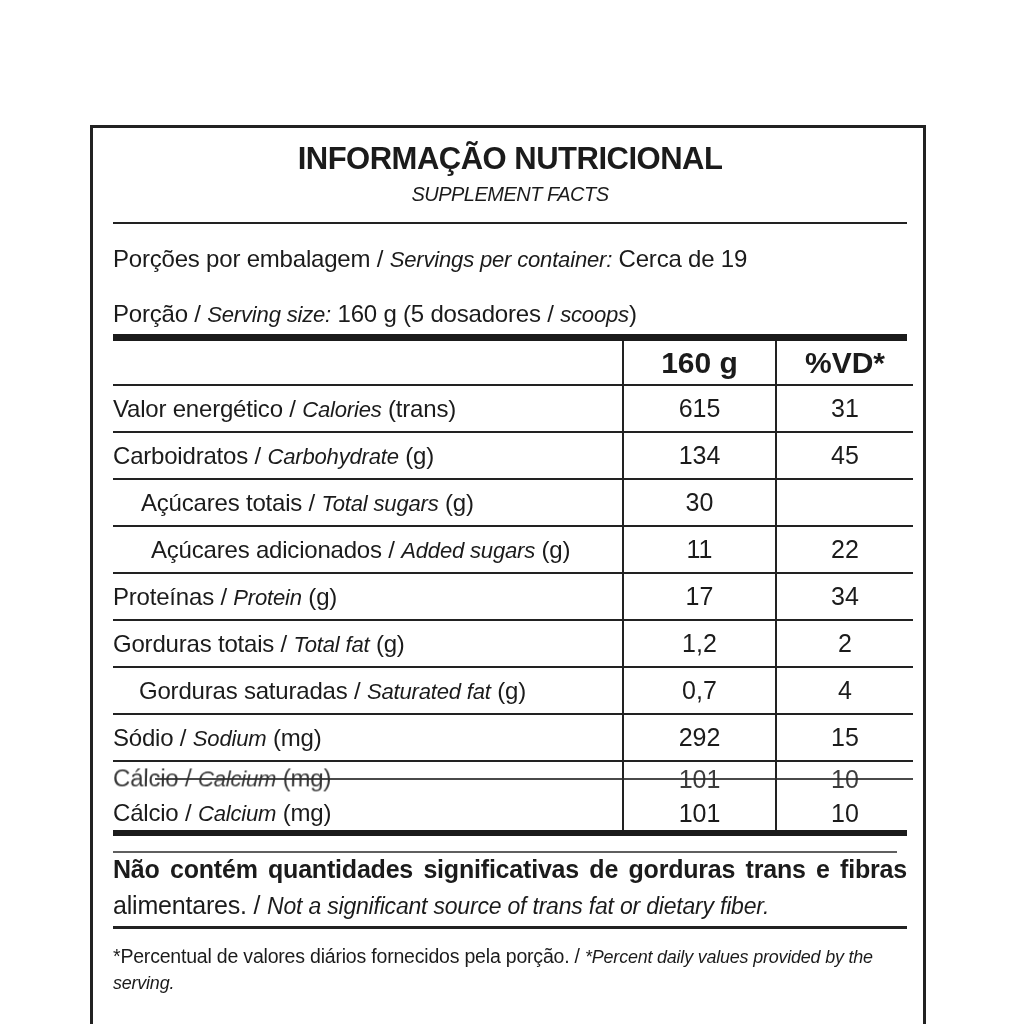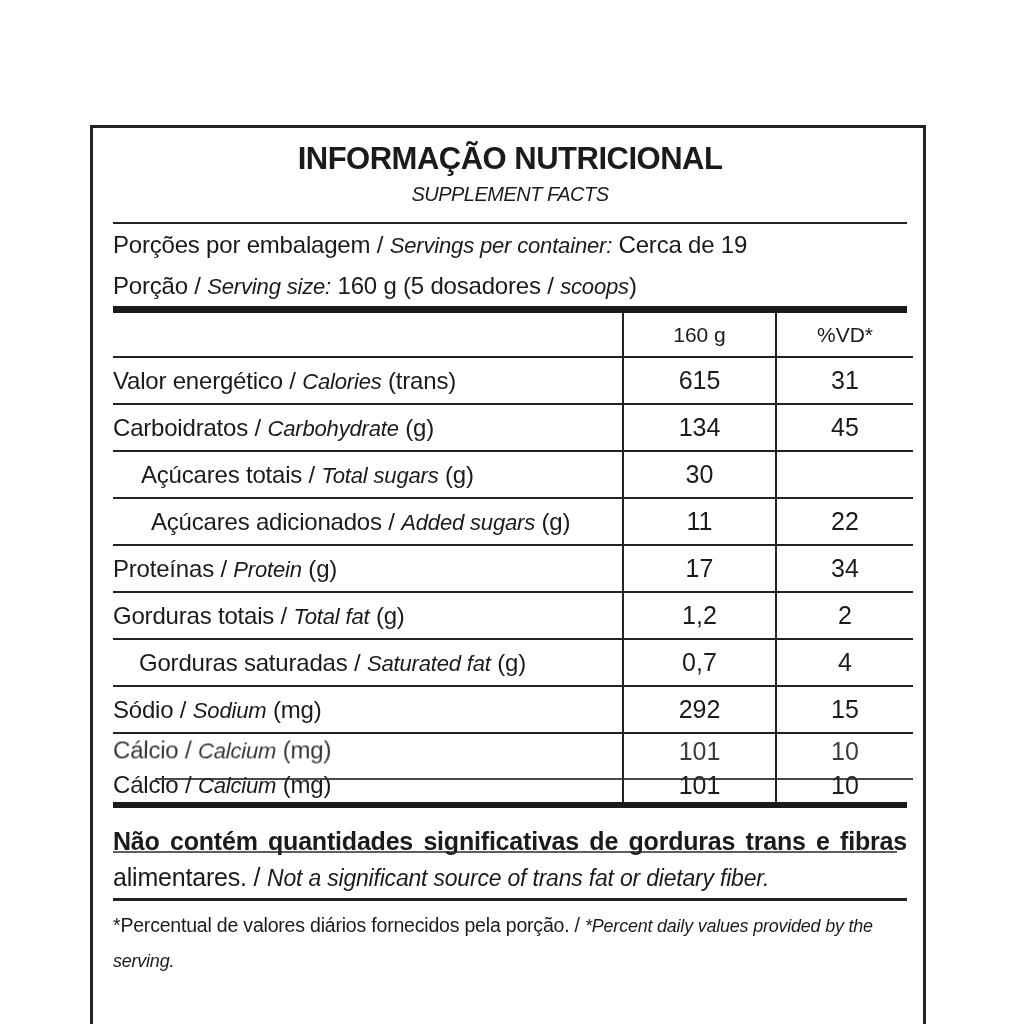--- a/index.html
+++ b/index.html
@@ -8,39 +8,39 @@
     font-family:"Liberation Sans",sans-serif;color:#1b1b1b;
   }
   .box{
     position:absolute;left:90px;top:125px;width:836px;height:942px;
     border:3px solid #222;background:#fff;box-sizing:border-box;
     padding:0 16px 0 20px;
   }
   .title{margin-top:13px;text-align:center;font-size:31px;font-weight:bold;line-height:36px;letter-spacing:-0.5px;}
   .subtitle{text-align:center;font-size:20px;font-style:italic;line-height:34px;letter-spacing:-0.5px;}
   .rule1{height:0;border-top:2px solid #222;margin-top:11px;}
-  .serv{font-size:24px;line-height:41px;height:41px;white-space:nowrap;letter-spacing:-0.2px;}
+  .serv{font-size:24px;line-height:41px;height:41px;white-space:nowrap;letter-spacing:-0.2px;margin-top:14px;}
   .it{font-style:italic;font-size:0.92em;}
   .bar7{height:7px;background:#1b1b1b;}
   .bar6{height:6px;background:#1b1b1b;}
   table.facts{border-collapse:collapse;width:100%;table-layout:fixed;}
   table.facts td,table.facts th{padding:0;margin:0;}
   col.c1{width:510px;} col.c2{width:153px;} col.c3{width:137px;}
-  tr.hdr td{height:43px;border-bottom:2px solid #222;font-weight:normal;font-size:21px;text-align:center;vertical-align:middle;}
+  tr.hdr td{height:43px;border-bottom:2px solid #222;font-weight:bold;font-size:30px;text-align:center;vertical-align:middle;}
   tr.r td{height:45px;border-bottom:2px solid #222;vertical-align:middle;}
   tr.short td{height:34px;border-bottom:none;}
   td.vcell{border-left:2px solid #222;text-align:center;font-size:25px;padding-top:5px;}
   td.lcell{font-size:24px;letter-spacing:-0.2px;white-space:nowrap;overflow:hidden;}
   tr.ghost td{border-bottom:none;}
   tr.ghost .blurwrap{display:inline-block;filter:blur(0.7px);opacity:0.88;transform:skewX(-1.5deg) scaleY(0.97);}
   tr.ghost td.vcell{filter:blur(0.6px);opacity:0.85;}
   .note1{margin-top:14px;font-size:25px;line-height:38px;text-align:justify;text-align-last:justify;letter-spacing:-0.2px;font-weight:bold;}
   .note2{font-size:25px;line-height:34px;white-space:nowrap;letter-spacing:-0.2px;}
   .sep3{height:0;border-top:3px solid #222;margin-top:3px;}
-  .footnote{margin-top:7px;font-size:19.5px;line-height:34px;letter-spacing:-0.2px;}
+  .footnote{margin-top:15px;font-size:19.5px;line-height:25px;letter-spacing:-0.2px;}
   .artifact-line{position:absolute;height:2px;background:#2a2a2a;opacity:0.85;}
   .artifact-line.thin{height:2px;opacity:0.75;}
 </style>
 </head>
 <body>
 
 <div class="canvas">
   <div class="box">
 
     <div class="title">INFORMAÇÃO NUTRICIONAL</div>

